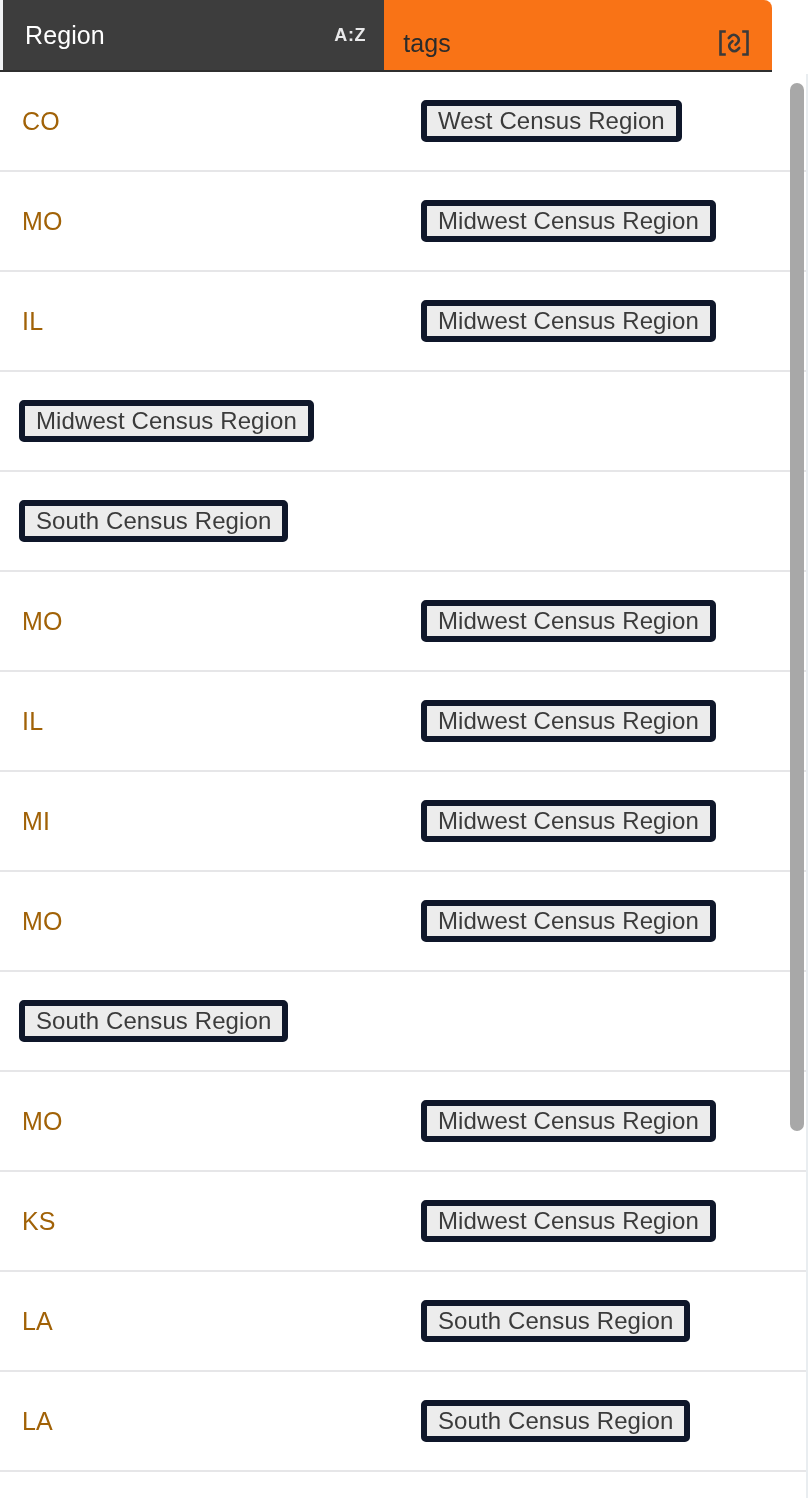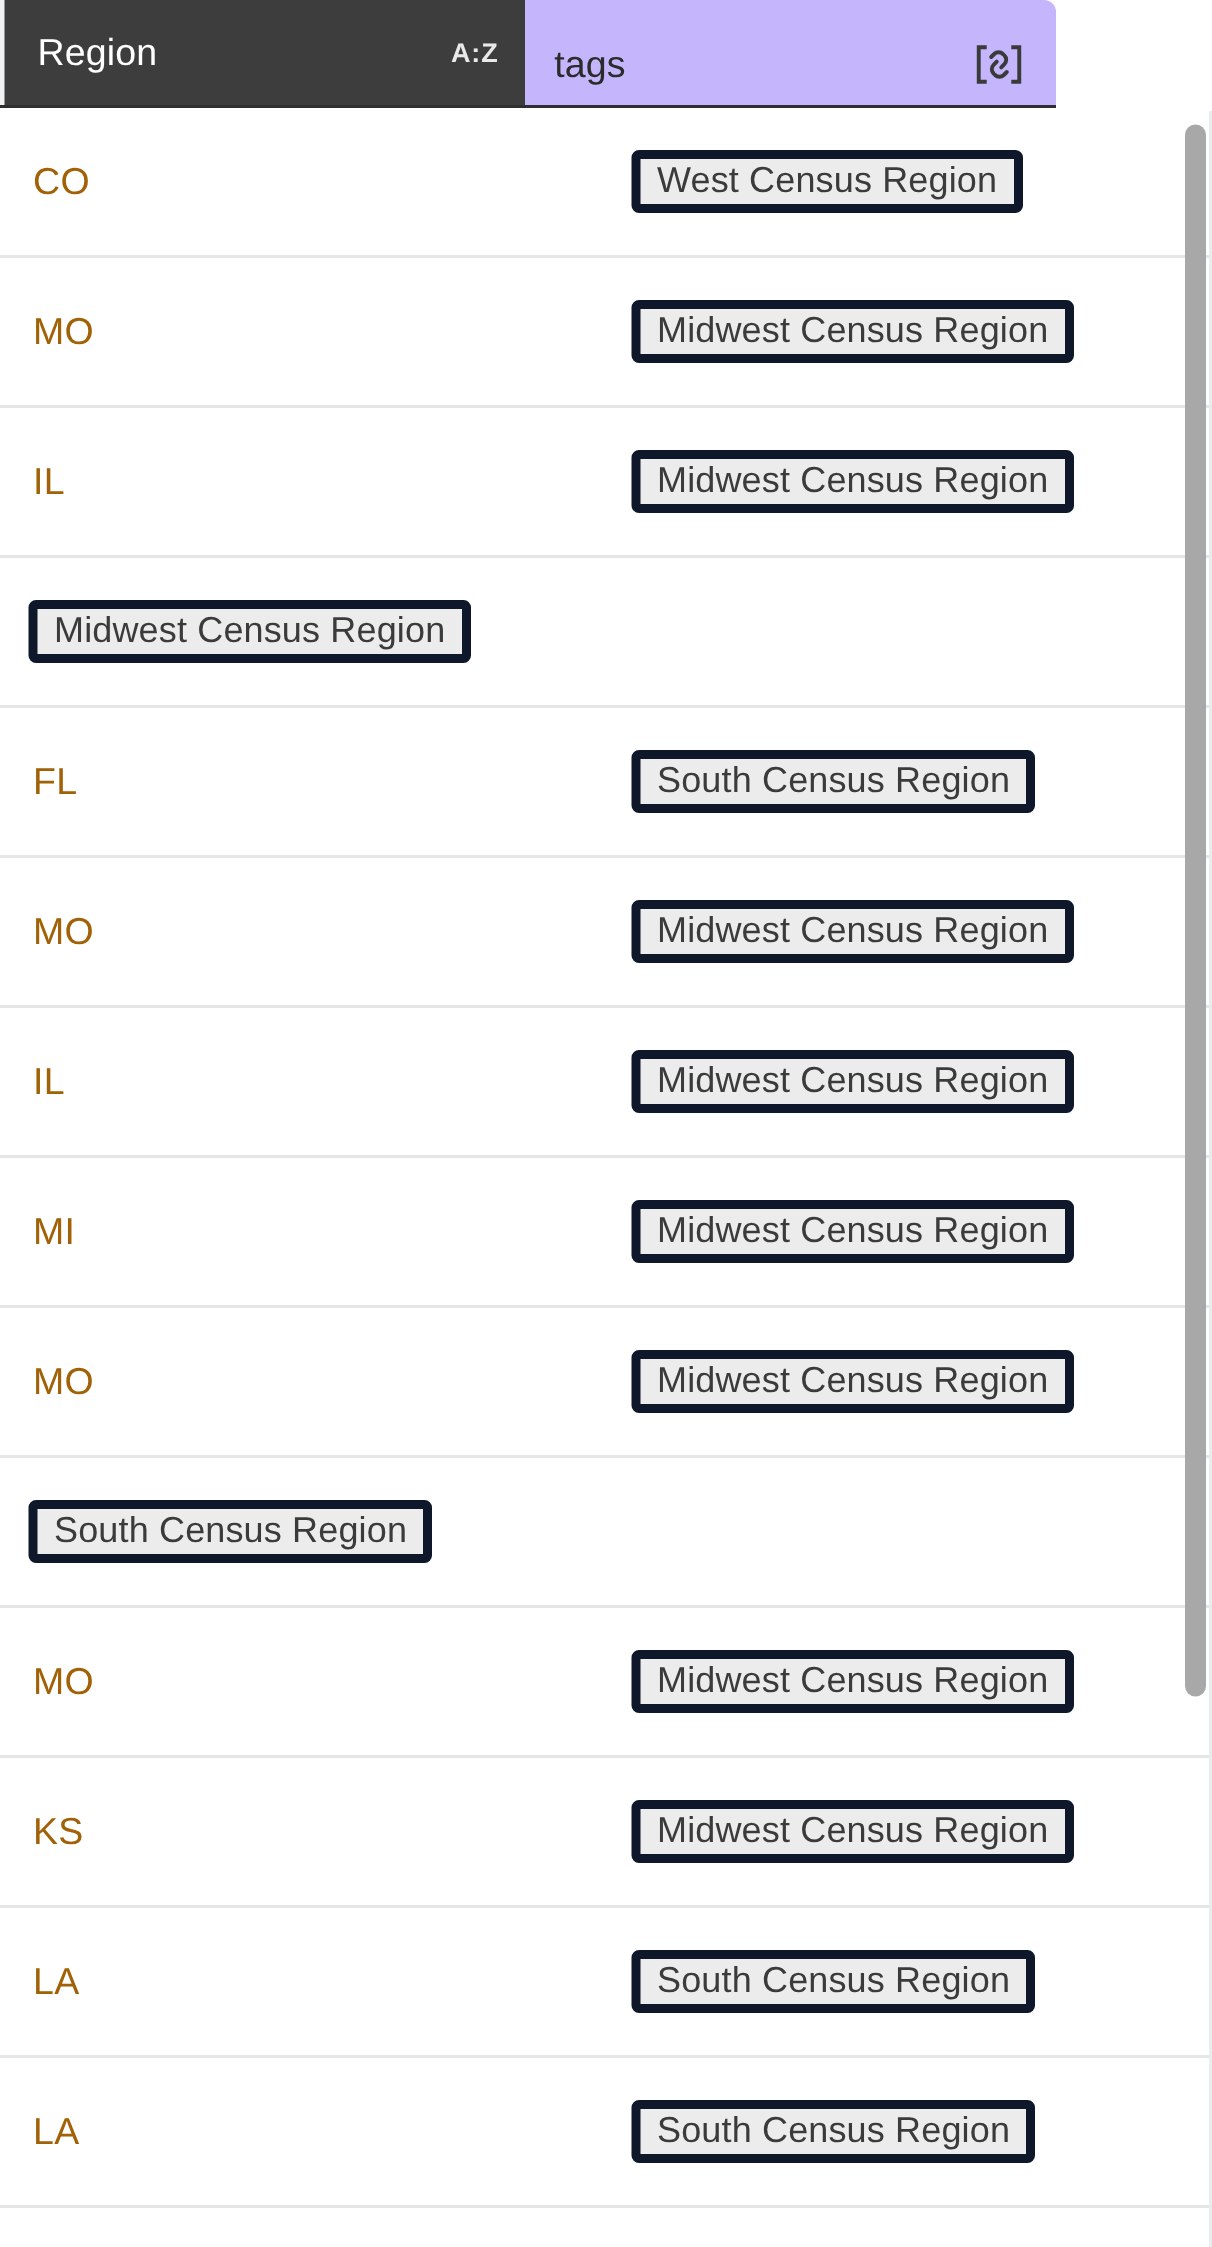--- a/index.html
+++ b/index.html
@@ -22,21 +22,21 @@
     box-sizing: border-box;
     background: #ffffff;
     overflow: hidden;
   }
 
   
   .header-row {
     position: absolute;
     top: 0;
     left: 0;
-    width: 704px;
+    width: 772px;
     height: 72px;
     display: flex;
     align-items: flex-end;
     border-bottom: 2px solid #2f2f2f;
     box-sizing: border-box;
     z-index: 5;
   }
 
   .col-head {
     display: flex;
@@ -48,21 +48,21 @@
 
   .col-head.region {
     width: 402px;
     background: #3d3d3d;
     padding: 0 18px 0 22px;
     border-left: 3px solid #f1f2f4;
   }
 
   .col-head.tags {
     width: 406px;
-    background: #c4b5fd;
+    background: #f97316;
     padding: 16px 22px 0 19px;
     border-top-right-radius: 8px;
   }
 
   .col-head-title {
     font-size: 25px;
     letter-spacing: 0.1px;
     line-height: 1;
     white-space: nowrap;
   }
@@ -244,23 +244,20 @@
       </div>
     </div>
 
     <div class="data-row">
       <div class="cell tags">
         <span class="tag-chip">Midwest Census Region</span>
       </div>
     </div>
 
     <div class="data-row">
-      <div class="cell region">
-        <span class="region-value">FL</span>
-      </div>
       <div class="cell tags">
         <span class="tag-chip">South Census Region</span>
       </div>
     </div>
 
     <div class="data-row">
       <div class="cell region">
         <span class="region-value">MO</span>
       </div>
       <div class="cell tags">

